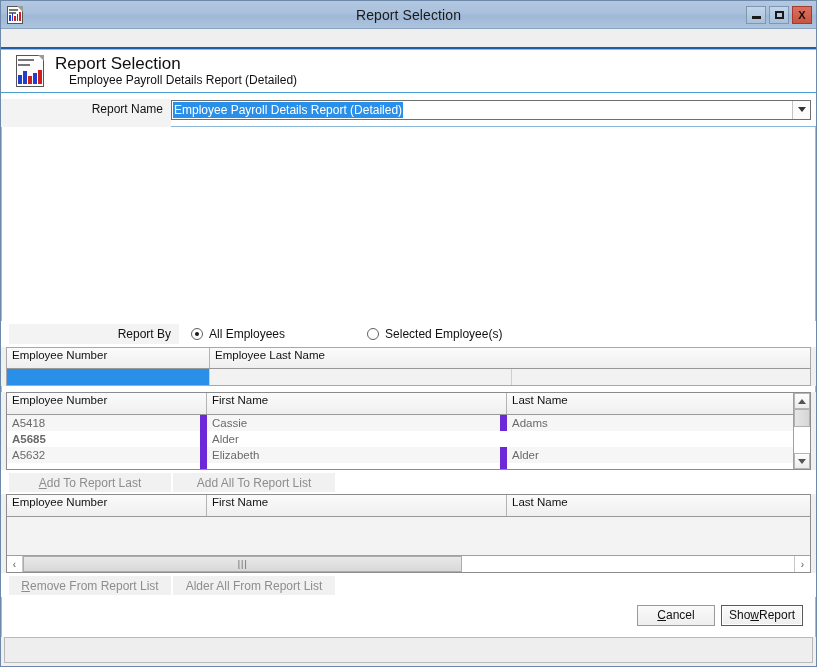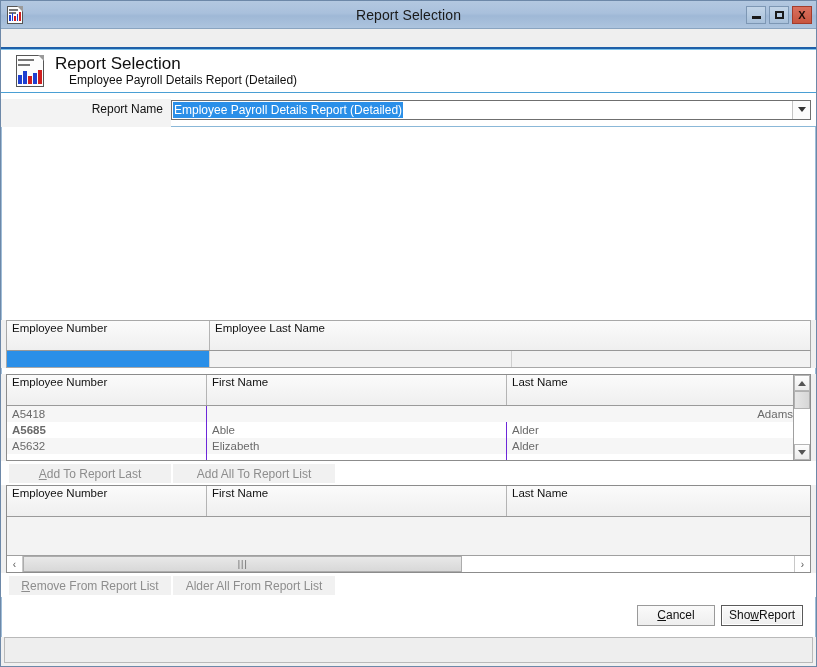--- a/index.html
+++ b/index.html
@@ -203,21 +203,21 @@
     position: absolute;
     left: 3px; top: 3px;
     width: 4px; height: 4px;
     border-radius: 50%;
     background: #1a1a1a;
   }
   .radio-label { font-size: 12px; color: #111; }
   .radio-wrap.second { margin-left: 82px; }
   .grid-head {
     display: flex;
-    height: 31px;
+    height: 22px;
     background: #f4f4f4;
     border: 1px solid #a8a8a8;
     border-bottom: 1px solid #989898;
   }
   .gh-cell {
     border-right: 1px solid #b4b4b4;
     padding-left: 5px;
     font-size: 11.5px;
     color: #111;
     line-height: 15px;
@@ -247,21 +247,21 @@
   }
   .grid-inner { flex: 1; min-width: 0; }
   .grid-rows { background: #ffffff; }
   .grid-row { display: flex; height: 16px; }
   .grid-row.alt { background: #f6f6f6; }
   .gr-cell {
     padding-left: 5px;
     font-size: 11.5px;
     color: #6a6a6a;
     line-height: 16px;
-    border-right: 1px solid #6d28d9;
+    border-right: 7px solid #6d28d9;
     overflow: hidden;
     white-space: nowrap;
   }
   .gr-cell:last-child { border-right: none; }
   .grid-row-clip { height: 6px; overflow: hidden; }
 
   
   .vscroll {
     flex: 0 0 17px;
     border-left: 1px solid #a0a0a0;
@@ -429,20 +429,31 @@
         <span>Employee Payroll Details Report (Detailed)</span>
       </div>
       <div class="combo-arrow">
         <div class="arrow-down"></div>
       </div>
     </div>
   </div>
 
   <div class="main-white"></div>
 
+  <div class="reportby-row">
+    <div class="rb-label">Report By</div>
+    <div class="radio-wrap">
+      <div class="radio checked"></div>
+      <div class="radio-label">All Employees</div>
+    </div>
+    <div class="radio-wrap second">
+      <div class="radio"></div>
+      <div class="radio-label">Selected Employee(s)</div>
+    </div>
+  </div>
 
   <div class="filter-grid">
     <div class="grid-head">
       <div class="gh-cell" style="flex:0 0 203px;">Employee Number</div>
       <div class="gh-cell" style="flex:1;">Employee Last Name</div>
     </div>
     <div class="filter-row">
       <div class="fr-cell selected" style="flex:0 0 203px;"></div>
       <div class="fr-cell" style="flex:0 0 302px;"></div>
       <div class="fr-cell" style="flex:1;"></div>
@@ -454,25 +465,25 @@
   <div class="grid-wrap">
     <div class="grid-inner">
       <div class="grid-head" style="border:none;border-bottom:1px solid #9a9a9a;">
         <div class="gh-cell" style="flex:0 0 200px;">Employee Number</div>
         <div class="gh-cell" style="flex:0 0 300px;">First Name</div>
         <div class="gh-cell" style="flex:1;">Last Name</div>
       </div>
       <div class="grid-rows">
         <div class="grid-row alt">
           <div class="gr-cell" style="flex:0 0 200px;">A5418</div>
-          <div class="gr-cell" style="flex:1;text-align:right;">Adams</div>
+          <div class="gr-cell" style="flex:0 0 300px;">Cassie</div>
+          <div class="gr-cell" style="flex:1;">Adams</div>
         </div>
         <div class="grid-row">
           <div class="gr-cell" style="flex:0 0 200px;font-weight:bold;">A5685</div>
-          <div class="gr-cell" style="flex:0 0 300px;">Able</div>
           <div class="gr-cell" style="flex:1;">Alder</div>
         </div>
         <div class="grid-row alt">
           <div class="gr-cell" style="flex:0 0 200px;">A5632</div>
           <div class="gr-cell" style="flex:0 0 300px;">Elizabeth</div>
           <div class="gr-cell" style="flex:1;">Alder</div>
         </div>
         <div class="grid-row grid-row-clip">
           <div class="gr-cell" style="flex:0 0 200px;"></div>
           <div class="gr-cell" style="flex:0 0 300px;"></div>

